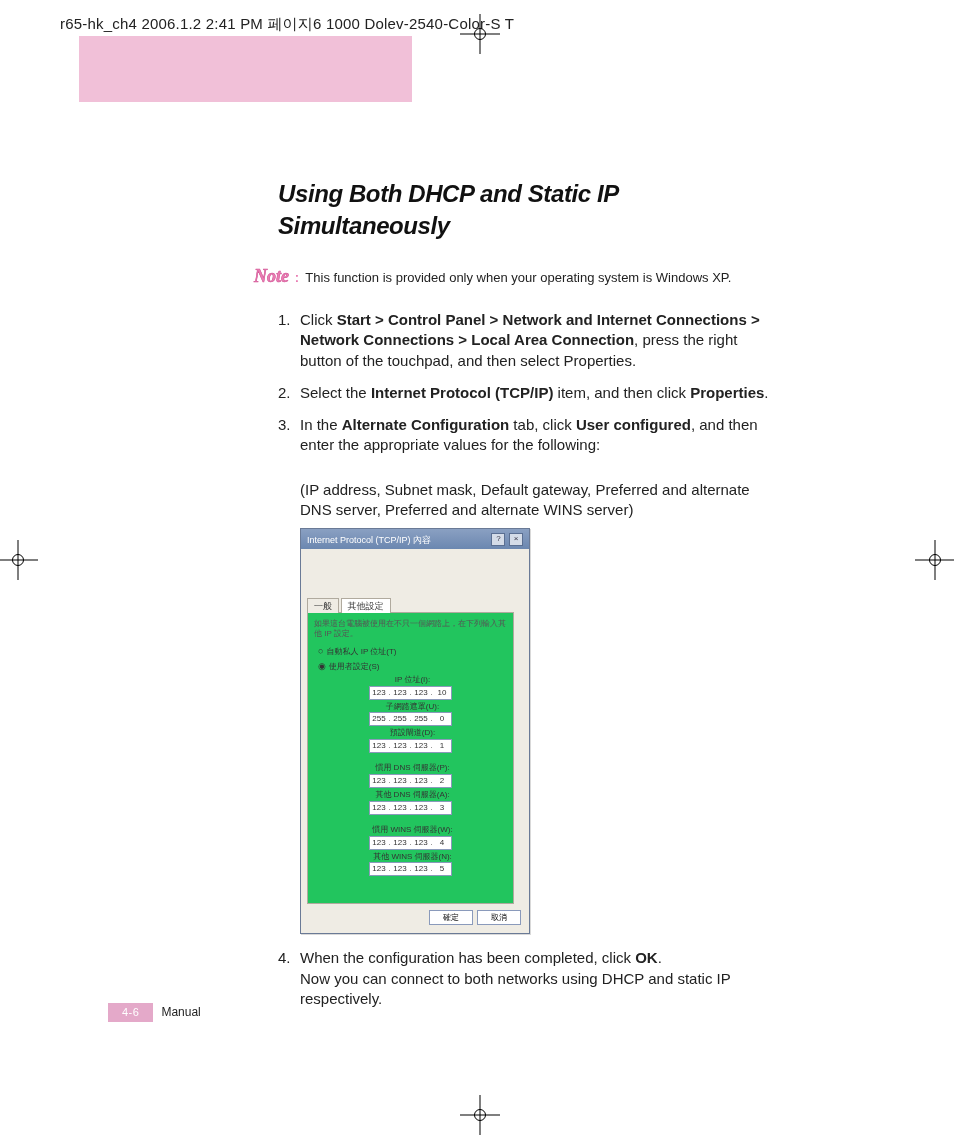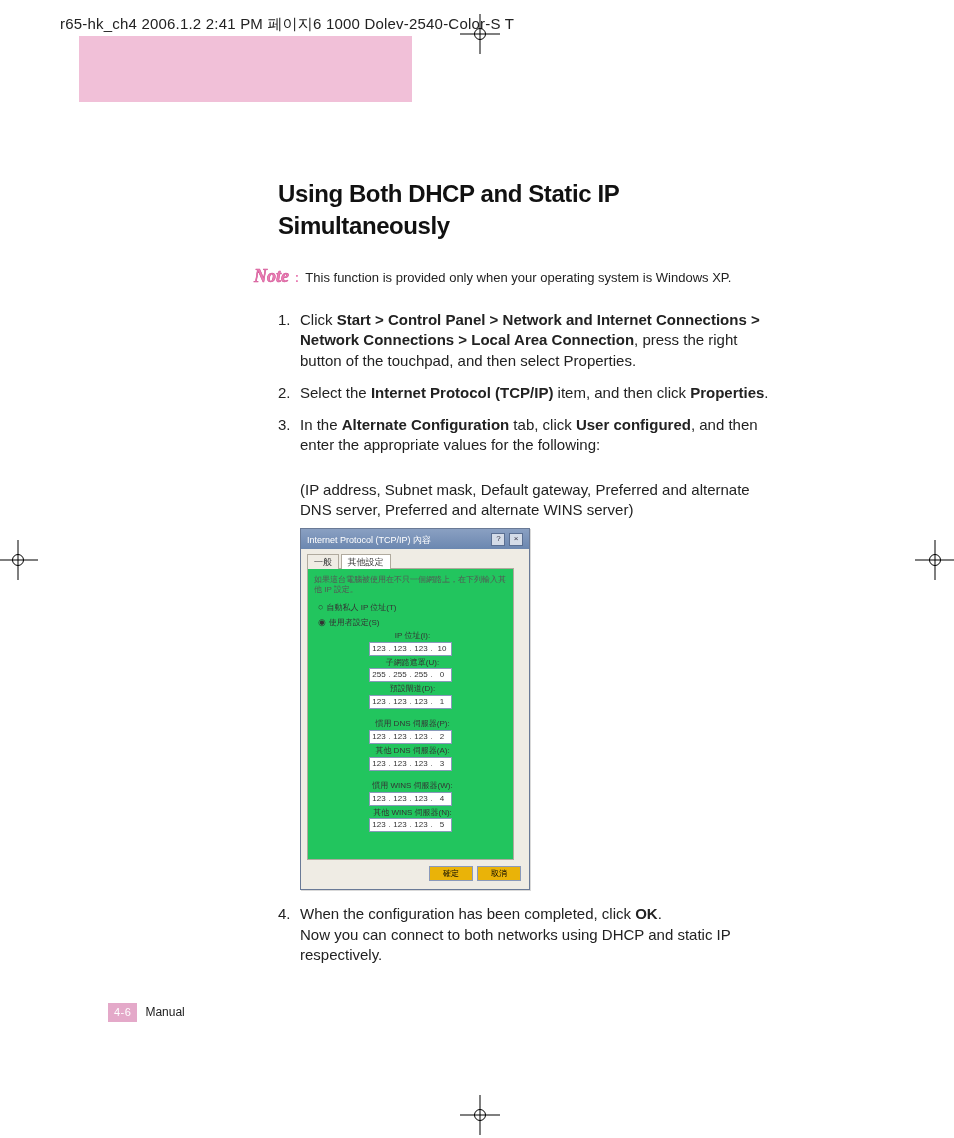--- a/index.html
+++ b/index.html
@@ -76,20 +76,21 @@
     width: 504px;
   }
   h1.title {
     font-family: "Futura", "Trebuchet MS", Arial, sans-serif;
     font-weight: 700;
     font-size: 24px;
     margin: 0 0 14px 0;
     color: #111;
     font-stretch: condensed;
     letter-spacing: -0.4px;
+    font-style: italic;
   }
   .intro {
     margin: 0 0 22px 22px;
     font-size: 15px;
     font-family: "Helvetica Neue", Helvetica, Arial, sans-serif;
   }
   .note-line {
     font-size: 13px;
     margin: 0 0 22px -24px;
   }
@@ -158,20 +159,21 @@
     display:inline-block;
     width:12px;height:11px;
     background:#d4dce8;
     border:1px solid #5a6f92;
     margin-left:1px;
     font-size:8px;text-align:center;line-height:10px;color:#334;
   }
   .dlg-tabs {
     padding: 4px 6px 0 6px;
     font-size: 9px;
+    margin-top: 44px;
   }
   .dlg-tabs span {
     display: inline-block;
     border: 1px solid #b0aa9e;
     border-bottom: none;
     padding: 1px 6px;
     background: #efece4;
     position: relative;
     top: 1px;
     margin-right: -1px;
@@ -234,39 +236,39 @@
   .dlg-footer {
     display: flex;
     justify-content: flex-end;
     gap: 4px;
     padding: 0 8px 8px 0;
   }
   .dlg-footer button {
     font-size: 8px;
     font-family: "SimSun", Arial, sans-serif;
     border: 1px solid #8a9abb;
-    background: #eab308;
+    background: #ffffff;
     padding: 1px 10px;
     min-width: 44px;
   }
   .gap { height: 6px; }
 
   .footer-bar {
     position: absolute;
     left: 108px;
     bottom: 116px;
     font-size: 12px;
     display: flex;
     align-items: center;
   }
   .footer-badge {
     background: #e4a9c9;
     color: #fff;
     font-size: 11px;
-    padding: 2px 6px;
+    padding: 2px 14px;
     margin-right: 8px;
     letter-spacing: 0.5px;
   }
 </style>
 </head>
 <body>
 
 <div class="header-strip">r65-hk_ch4  2006.1.2 2:41 PM  페이지6   1000 Dolev-2540-Color-S  T</div>
 
 <div class="reg-crosshair reg-top">

